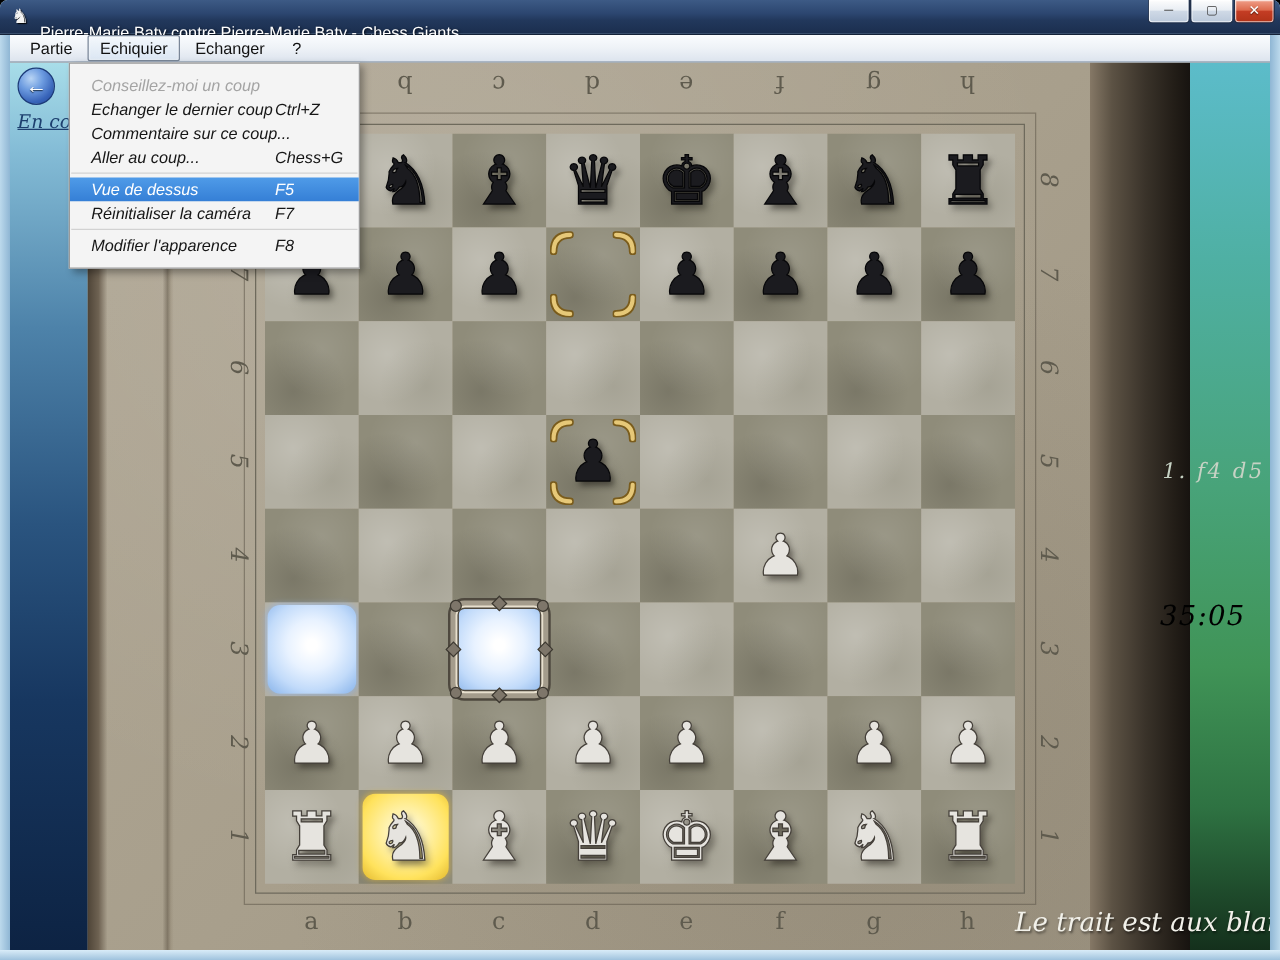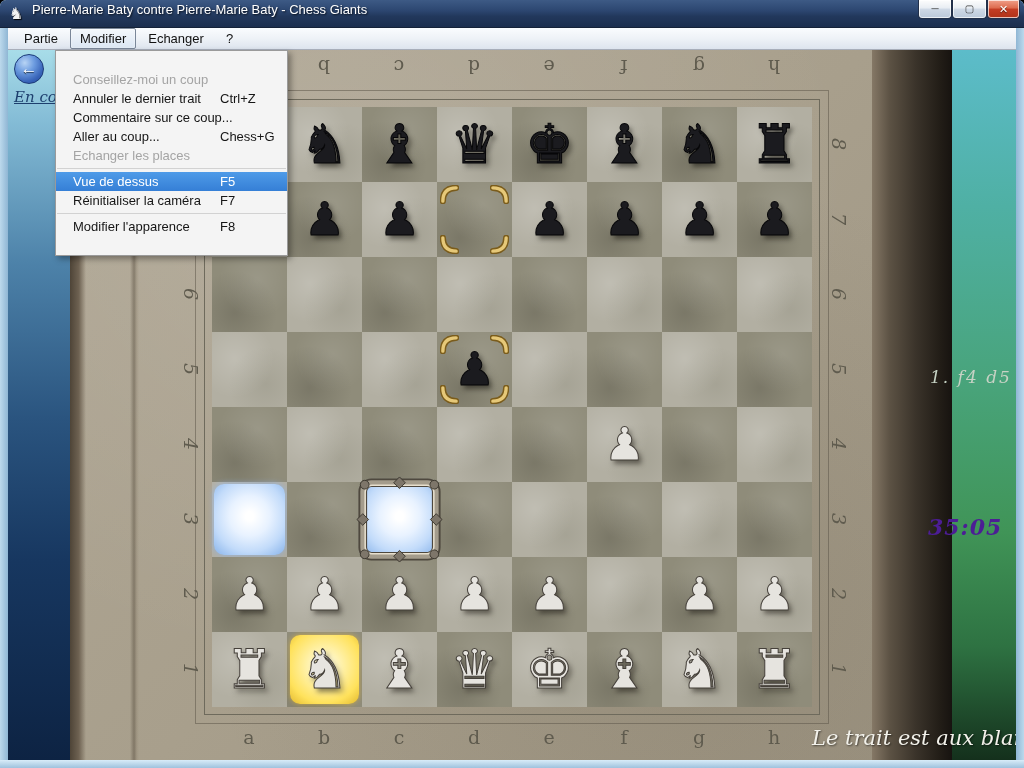--- a/index.html
+++ b/index.html
@@ -5,41 +5,41 @@
   * { margin:0; padding:0; box-sizing:border-box; }
   html,body { width:1024px; height:768px; overflow:hidden; background:#000; }
   body { font-family:"Liberation Sans", sans-serif; position:relative; }
   #window { position:absolute; inset:0; width:1024px; height:768px; background:#9fc2dd; border-radius:6px 6px 0 0; overflow:hidden; }
 
   
   #titlebar { position:absolute; left:0; top:0; width:1024px; height:28px;
     background:linear-gradient(180deg,#3d5a85 0%,#2c4670 40%,#22385c 60%,#1b2e4e 100%);
     border-radius:6px 6px 0 0; border-bottom:1px solid #142238; }
   #title-icon { position:absolute; left:9px; top:5px; width:18px; height:18px; font-size:16px; line-height:18px; color:#f2f2f2; text-shadow:1px 1px 1px #000; }
-  #title-text { position:absolute; left:32px; top:2px; color:#ffffff; font-size:13px; text-shadow:1px 1px 2px rgba(0,0,0,.8); white-space:nowrap; }
+  #title-text { position:absolute; left:32px; top:18px; color:#ffffff; font-size:13px; text-shadow:1px 1px 2px rgba(0,0,0,.8); white-space:nowrap; }
   .winbtn { position:absolute; top:0; height:19px; border:1px solid #22304a; border-top:none; border-radius:0 0 4px 4px;
     color:#3a3a3a; font-size:10px; text-align:center; line-height:18px;
     background:linear-gradient(180deg,#fdfdfd 0%,#e8edf3 45%,#cfd9e6 50%,#bac8da 100%);
     box-shadow:inset 0 0 0 1px rgba(255,255,255,.7); cursor:default; }
   #btn-min { left:918px; width:34px; }
   #btn-max { left:952px; width:35px; }
   #btn-close { left:987px; width:33px; color:#fff; font-size:11px;
     background:linear-gradient(180deg,#f0a08a 0%,#dd6a4d 45%,#c43d24 50%,#b03218 100%);
     text-shadow:0 1px 1px rgba(0,0,0,.6); }
 
   
   #menubar { position:absolute; left:8px; top:28px; width:1008px; height:22px;
     background:linear-gradient(180deg,#fafcfe 0%,#eef2f7 50%,#dde4ee 100%);
     border-bottom:1px solid #a8aeba; display:flex; align-items:center; padding-left:6px; gap:2px; z-index:50; }
   .menubar-item { font-size:13px; color:#111; padding:2px 9px; border:1px solid transparent; border-radius:2px; }
   .menubar-item.active { background:linear-gradient(180deg,#f4f8fc,#dbe6f3); border:1px solid #7a8799; box-shadow:inset 0 0 2px rgba(255,255,255,.9); }
 
   
   #context-menu { position:absolute; left:55px; top:50px; width:233px; z-index:100;
-    background:#f4f4f4; border:1px solid #9a9a9a; box-shadow:3px 3px 6px rgba(0,0,0,.35); padding:19px 0; }
+    background:#f4f4f4; border:1px solid #9a9a9a; box-shadow:3px 3px 6px rgba(0,0,0,.35); padding:8px 0;font-style:italic; }
   .menu-item { position:relative; height:19px; line-height:19px; font-size:13px; color:#161616; padding-left:17px; white-space:nowrap; }
   .menu-item .shortcut { position:absolute; left:164px; top:0; }
   .menu-item.disabled { color:#a4a4a4; }
   .menu-item.selected { background:linear-gradient(180deg,#4f9be8,#357fd6); color:#fff; }
   .menu-sep { height:1px; background:#d2d2d2; margin:3px 1px; }
 
   
   #scene { position:absolute; left:8px; top:50px; width:1008px; height:710px; overflow:hidden; background:#a9a08e; z-index:1; }
 
   #left-strip { position:absolute; left:0; top:0; width:62px; height:710px;
@@ -98,21 +98,21 @@
   .coord { position:absolute; font-family:"DejaVu Serif", serif; color:#5f5b4e; z-index:2; }
   .coord.file { width:30px; text-align:center; font-size:19px; }
   .coord.file.top { transform:rotate(180deg); }
   .coord.rank { height:24px; width:24px; text-align:center; font-size:19px; font-style:italic; }
   .coord.rank.left { transform:rotate(90deg); }
   .coord.rank.right { transform:rotate(90deg); }
 
   
   .handnote { position:absolute; font-family:"DejaVu Serif", serif; font-style:italic; white-space:nowrap; z-index:3; }
   #move-list { left:930px; top:367px; font-size:17px; color:#c6d2c4; letter-spacing:2px; }
-  #clock { left:928px; top:514px; font-size:22px; color:#4c1d95; font-weight:bold; letter-spacing:1px; }
+  #clock { left:928px; top:481px; font-size:22px; color:#000000; font-weight:normal; letter-spacing:1px; }
   #turn-status { left:812px; top:726px; font-size:21px; color:#f2f1ea; text-shadow:1px 1px 2px rgba(0,0,0,.55); }
 
   
   .aero { position:absolute; background:linear-gradient(180deg,#d9ecf8,#9fc2dd); z-index:40; }
   #aero-left { left:0; top:28px; width:8px; height:740px; background:linear-gradient(90deg,#bcd9ec,#8fb6d4); }
   #aero-right { left:1016px; top:28px; width:8px; height:740px; background:linear-gradient(90deg,#8fb6d4,#bcd9ec); }
   #aero-bottom { left:0; top:760px; width:1024px; height:8px; }
 </style>
 </head>
 <body>
@@ -122,31 +122,30 @@
   <div id="titlebar">
     <span id="title-icon">♞</span>
     <span id="title-text">Pierre-Marie Baty contre Pierre-Marie Baty - Chess Giants</span>
     <span class="winbtn" id="btn-min">─</span>
     <span class="winbtn" id="btn-max">▢</span>
     <span class="winbtn" id="btn-close">✕</span>
   </div>
 
   <div id="menubar">
       <div class="menubar-item">Partie</div>
-      <div class="menubar-item active">Modifier</div>
+      <div class="menubar-item active">Echiquier</div>
       <div class="menubar-item">Echanger</div>
       <div class="menubar-item">?</div>
     </div>
 
   <div id="context-menu">
       <div class="menu-item disabled"><span>Conseillez-moi un coup</span></div>
-      <div class="menu-item"><span>Annuler le dernier trait</span><span class="shortcut">Ctrl+Z</span></div>
+      <div class="menu-item"><span>Echanger le dernier coup</span><span class="shortcut">Ctrl+Z</span></div>
       <div class="menu-item"><span>Commentaire sur ce coup...</span></div>
       <div class="menu-item"><span>Aller au coup...</span><span class="shortcut">Chess+G</span></div>
-      <div class="menu-item disabled"><span>Echanger les places</span></div>
       <div class="menu-sep"></div>
       <div class="menu-item selected"><span>Vue de dessus</span><span class="shortcut">F5</span></div>
       <div class="menu-item"><span>Réinitialiser la caméra</span><span class="shortcut">F7</span></div>
       <div class="menu-sep"></div>
       <div class="menu-item"><span>Modifier l'apparence</span><span class="shortcut">F8</span></div>
     </div>
 
   <div id="scene">
     <div id="board-frame"></div>
     <div id="frame-left-edge"></div>

